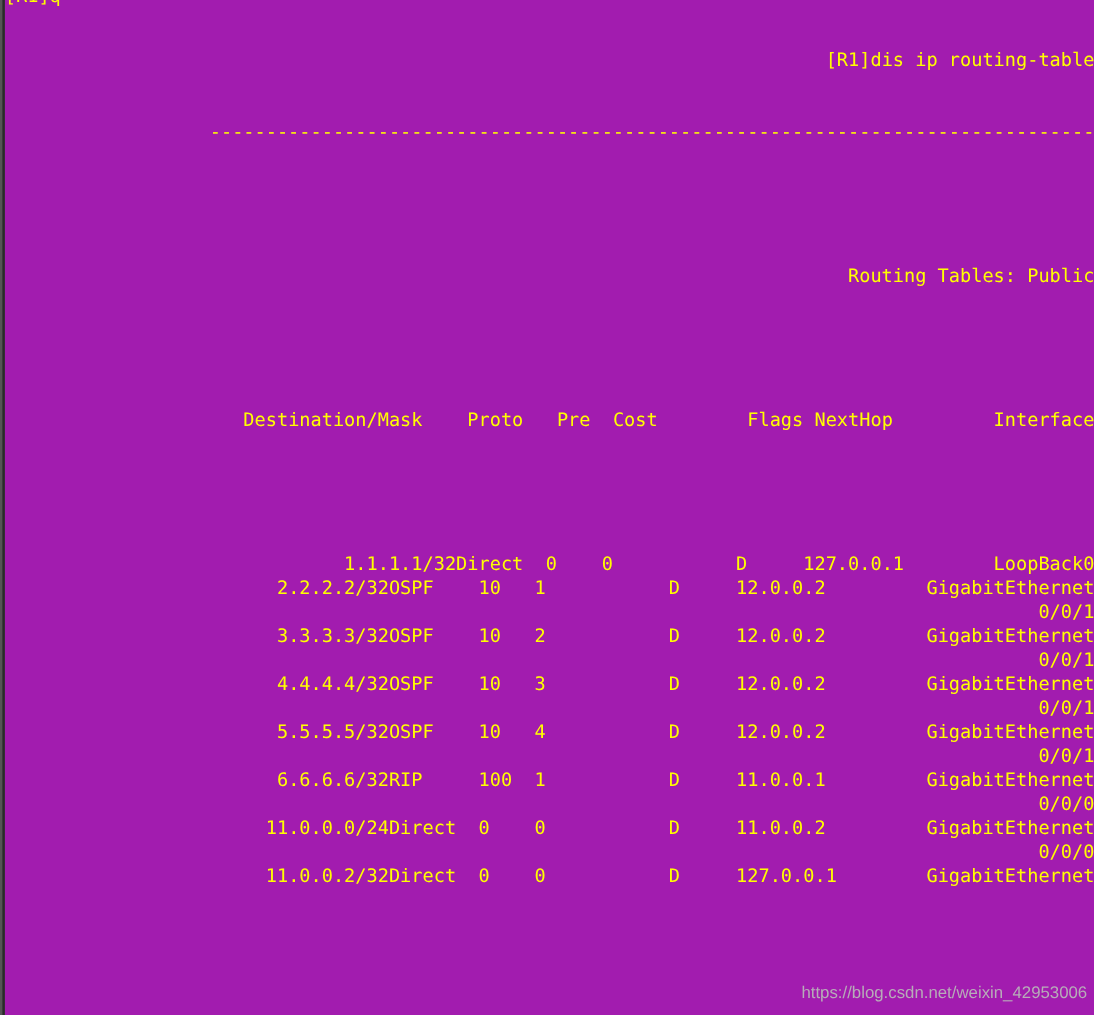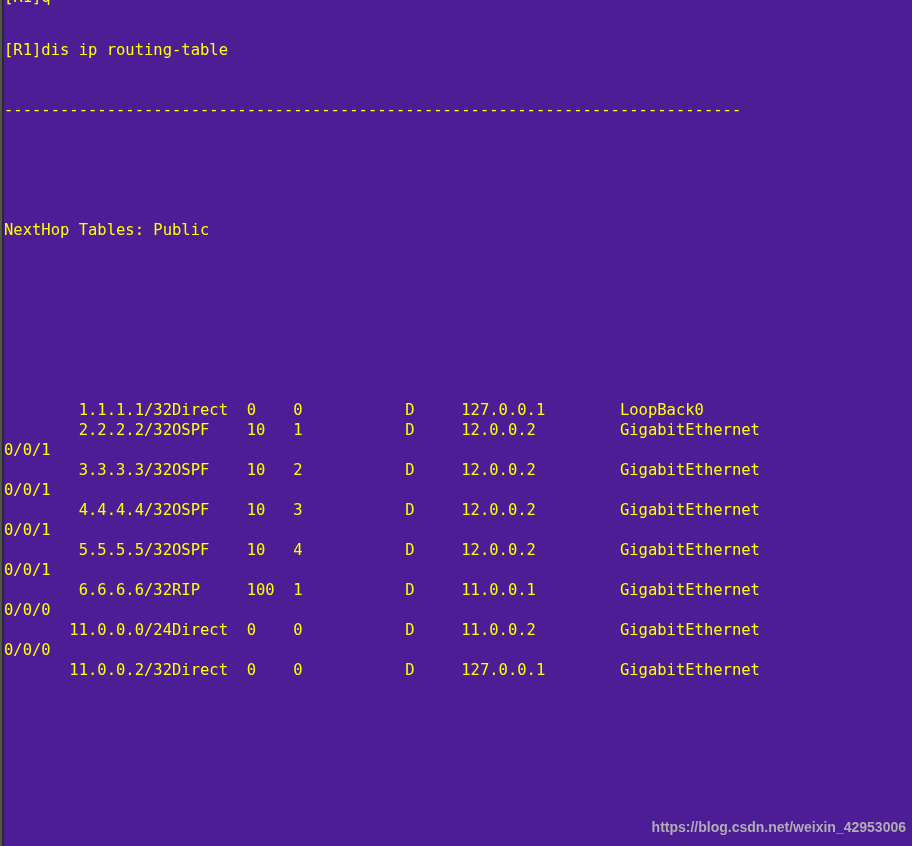--- a/index.html
+++ b/index.html
@@ -6,23 +6,24 @@
   html, body {
     margin: 0;
     padding: 0;
     background: #000000;
   }
 
   #terminal-window {
     position: relative;
     width: 912px;
     height: 846px;
-    background: #4c1d95;
+    background: #a21caf;
     overflow: hidden;
     font-family: "DejaVu Sans Mono", "Liberation Mono", monospace;
+    text-align: right;
   }
 
   
   #left-gutter {
     position: absolute;
     left: 0;
     top: 0;
     width: 4px;
     height: 846px;
     background: #555555;
@@ -71,39 +72,39 @@
   #watermark {
     position: absolute;
     right: 6px;
     top: 818px;
     color: #b9b9b9;
     font-size: 14px;
     line-height: 18px;
     font-family: "Liberation Sans", sans-serif;
     white-space: pre;
     opacity: 0.92;
-    font-weight: bold;
   }
 </style>
 </head>
 <body>
 
 <div id="terminal-window">
 
   <div id="left-gutter">
     <div id="left-gutter-inner"></div>
   </div>
 
   <div id="clipped-top-line">[R1]q</div>
 
   <div id="console-output">
     <span class="line">[R1]dis ip routing-table</span>
     <span class="line">-------------------------------------------------------------------------------</span>
     <span class="line blank"> </span>
-    <span class="line">NextHop Tables: Public</span>
+    <span class="line">Routing Tables: Public</span>
     <span class="line blank"> </span>
+    <span class="line">Destination/Mask    Proto   Pre  Cost        Flags NextHop         Interface</span>
     <span class="line blank"> </span>
     <span id="table-body"><span class="line">        1.1.1.1/32Direct  0    0           D     127.0.0.1        LoopBack0</span><span class="line">        2.2.2.2/32OSPF    10   1           D     12.0.0.2         GigabitEthernet</span><span class="line">0/0/1</span><span class="line">        3.3.3.3/32OSPF    10   2           D     12.0.0.2         GigabitEthernet</span><span class="line">0/0/1</span><span class="line">        4.4.4.4/32OSPF    10   3           D     12.0.0.2         GigabitEthernet</span><span class="line">0/0/1</span><span class="line">        5.5.5.5/32OSPF    10   4           D     12.0.0.2         GigabitEthernet</span><span class="line">0/0/1</span><span class="line">        6.6.6.6/32RIP     100  1           D     11.0.0.1         GigabitEthernet</span><span class="line">0/0/0</span><span class="line">       11.0.0.0/24Direct  0    0           D     11.0.0.2         GigabitEthernet</span><span class="line">0/0/0</span><span class="line">       11.0.0.2/32Direct  0    0           D     127.0.0.1        GigabitEthernet</span></span>
   </div>
 
   <div id="watermark">https://blog.csdn.net/weixin_42953006</div>
 
 </div>
 
 </body></html>

